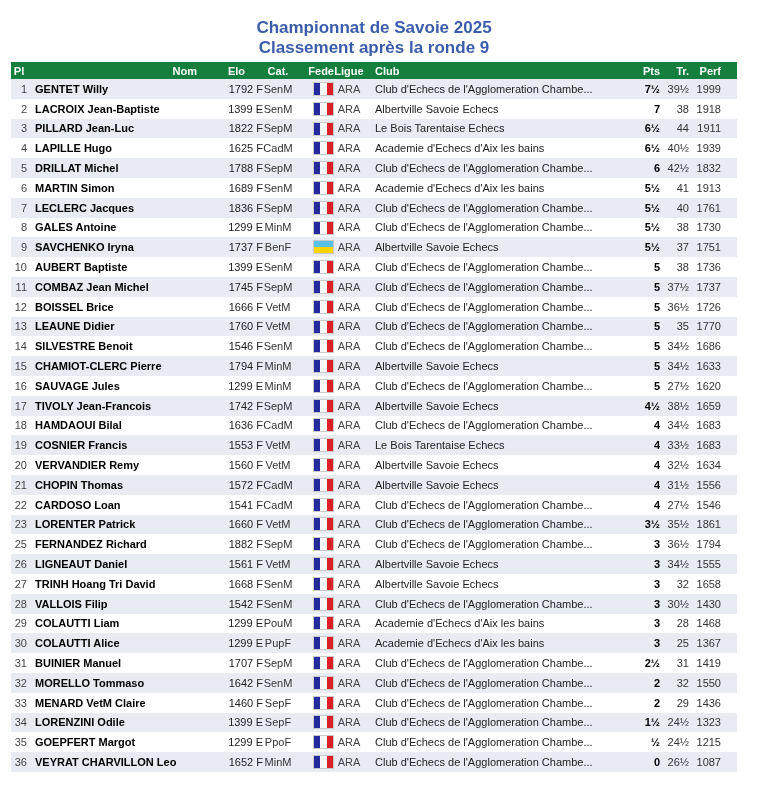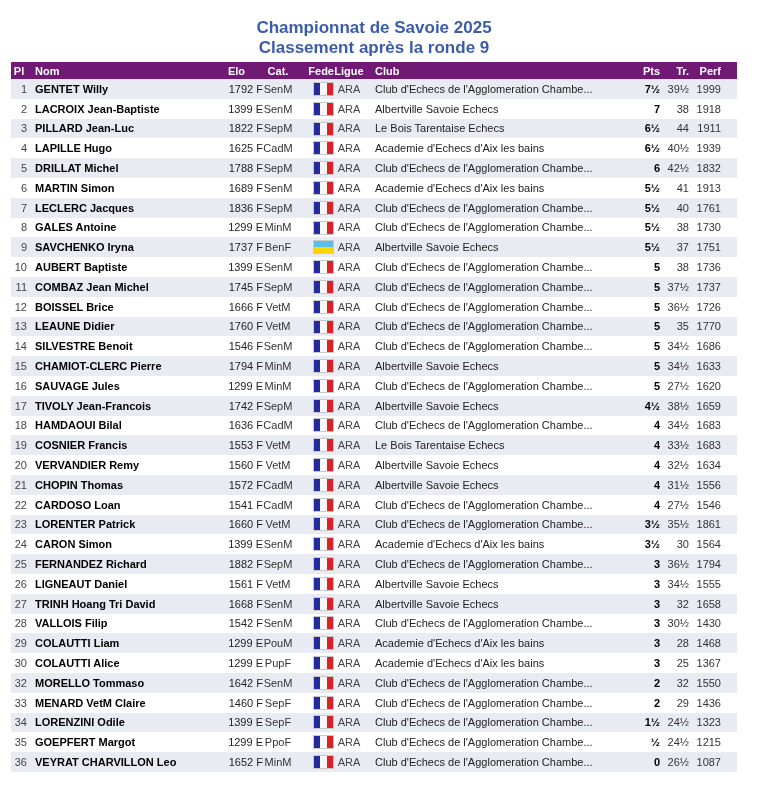--- a/index.html
+++ b/index.html
@@ -11,35 +11,35 @@
     text-align:center; font-weight:bold; font-size:17px; line-height:20px;
     color:#3b5cab; letter-spacing:0;
   }
 
   table.standings {
     position:absolute; left:11px; top:62px; width:726px;
     border-collapse:collapse; table-layout:fixed;
     font-size:11px; color:#222;
   }
   table.standings thead th {
-    background:#701a75; color:#ffffff; font-weight:bold;
+    background:#15803d; color:#ffffff; font-weight:bold;
     height:17px; padding:0; font-size:11px; white-space:nowrap; overflow:hidden;
   }
   table.standings tbody td {
     height:19.8px; padding:0; vertical-align:middle;
     white-space:nowrap; overflow:hidden; text-overflow:ellipsis;
   }
   table.standings tbody tr:nth-child(odd) { background:#e9ebf3; }
   table.standings tbody tr:nth-child(even) { background:#ffffff; }
 
   
   .c-pl   { text-align:right;  color:#444; }
   th.c-pl { text-align:center; color:#fff; }
   .c-nom  { text-align:left; padding-left:8px !important; font-weight:bold; color:#000; }
-  th.c-nom{ color:#fff; }
+  th.c-nom{ color:#fff;text-align:right; }
   .c-elo  { text-align:right; }
   .c-cat  { text-align:center; color:#333; }
   .c-fede { text-align:right; }
   .c-ligue{ text-align:center; color:#444; }
   .c-club { text-align:left; padding-left:11px !important; color:#222;margin-top:37px; }
   .c-pts  { text-align:right; font-weight:bold; color:#000; }
   .c-tr   { text-align:right; color:#333; }
   .c-perf { text-align:right; padding-right:16px !important; color:#333; }
   th.c-elo { padding-right:18px !important; }
   th.c-pts, th.c-tr { }
@@ -358,32 +358,20 @@
           <td class="c-elo">1660 F</td>
           <td class="c-cat">VetM</td>
           <td class="c-fede"><span class="flag flag-FR"></span></td>
           <td class="c-ligue">ARA</td>
           <td class="c-club">Club d'Echecs de l'Agglomeration Chambe...</td>
           <td class="c-pts">3½</td>
           <td class="c-tr">35½</td>
           <td class="c-perf">1861</td>
         </tr>
         <tr>
-          <td class="c-pl">24</td>
-          <td class="c-nom">CARON Simon</td>
-          <td class="c-elo">1399 E</td>
-          <td class="c-cat">SenM</td>
-          <td class="c-fede"><span class="flag flag-FR"></span></td>
-          <td class="c-ligue">ARA</td>
-          <td class="c-club">Academie d'Echecs d'Aix les bains</td>
-          <td class="c-pts">3½</td>
-          <td class="c-tr">30</td>
-          <td class="c-perf">1564</td>
-        </tr>
-        <tr>
           <td class="c-pl">25</td>
           <td class="c-nom">FERNANDEZ Richard</td>
           <td class="c-elo">1882 F</td>
           <td class="c-cat">SepM</td>
           <td class="c-fede"><span class="flag flag-FR"></span></td>
           <td class="c-ligue">ARA</td>
           <td class="c-club">Club d'Echecs de l'Agglomeration Chambe...</td>
           <td class="c-pts">3</td>
           <td class="c-tr">36½</td>
           <td class="c-perf">1794</td>
@@ -442,20 +430,32 @@
           <td class="c-elo">1299 E</td>
           <td class="c-cat">PupF</td>
           <td class="c-fede"><span class="flag flag-FR"></span></td>
           <td class="c-ligue">ARA</td>
           <td class="c-club">Academie d'Echecs d'Aix les bains</td>
           <td class="c-pts">3</td>
           <td class="c-tr">25</td>
           <td class="c-perf">1367</td>
         </tr>
         <tr>
+          <td class="c-pl">31</td>
+          <td class="c-nom">BUINIER Manuel</td>
+          <td class="c-elo">1707 F</td>
+          <td class="c-cat">SepM</td>
+          <td class="c-fede"><span class="flag flag-FR"></span></td>
+          <td class="c-ligue">ARA</td>
+          <td class="c-club">Club d'Echecs de l'Agglomeration Chambe...</td>
+          <td class="c-pts">2½</td>
+          <td class="c-tr">31</td>
+          <td class="c-perf">1419</td>
+        </tr>
+        <tr>
           <td class="c-pl">32</td>
           <td class="c-nom">MORELLO Tommaso</td>
           <td class="c-elo">1642 F</td>
           <td class="c-cat">SenM</td>
           <td class="c-fede"><span class="flag flag-FR"></span></td>
           <td class="c-ligue">ARA</td>
           <td class="c-club">Club d'Echecs de l'Agglomeration Chambe...</td>
           <td class="c-pts">2</td>
           <td class="c-tr">32</td>
           <td class="c-perf">1550</td>

